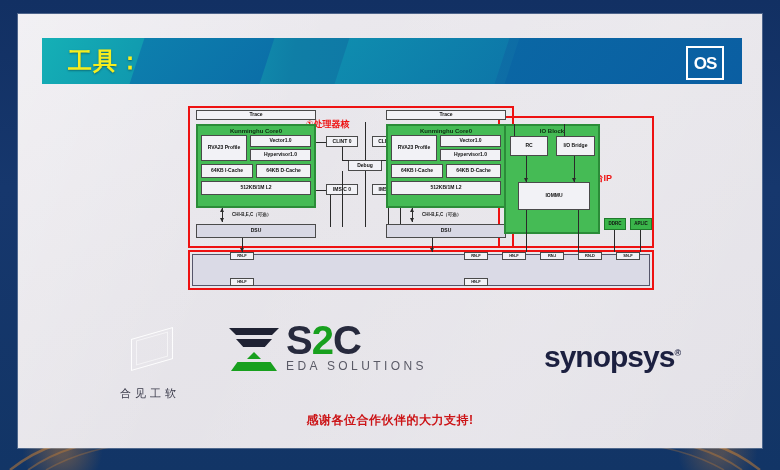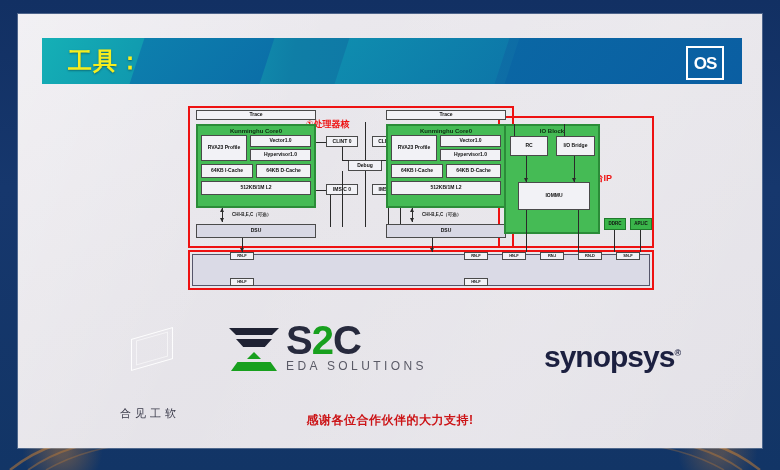--- a/index.html
+++ b/index.html
@@ -265,21 +265,21 @@
       <div class="blk white" style="left:290px;top:178px;width:24px;height:8px;font-size:4px;">HN-F</div>
 
       <span class="ln v" style="left:68px;top:138px;height:14px;"></span>
       <span class="arw dn" style="left:66px;top:148px;"></span>
       <span class="ln v" style="left:258px;top:138px;height:14px;"></span>
       <span class="arw dn" style="left:256px;top:148px;"></span>
     </div>
 
     <div class="logos">
 
-      <div class="logo" style="left:102px;top:2px;flex-direction:column;gap:20px;">
+      <div class="logo" style="left:102px;top:2px;flex-direction:column;">
         <span class="hex">
           <span class="shape"></span>
           <span class="dia"></span>
           <span class="dia2"></span>
         </span>
         <span class="hjlabel">合见工软</span>
       </div>
 
       <div class="logo" style="left:208px;top:10px;">
         <span class="s2cmark">

